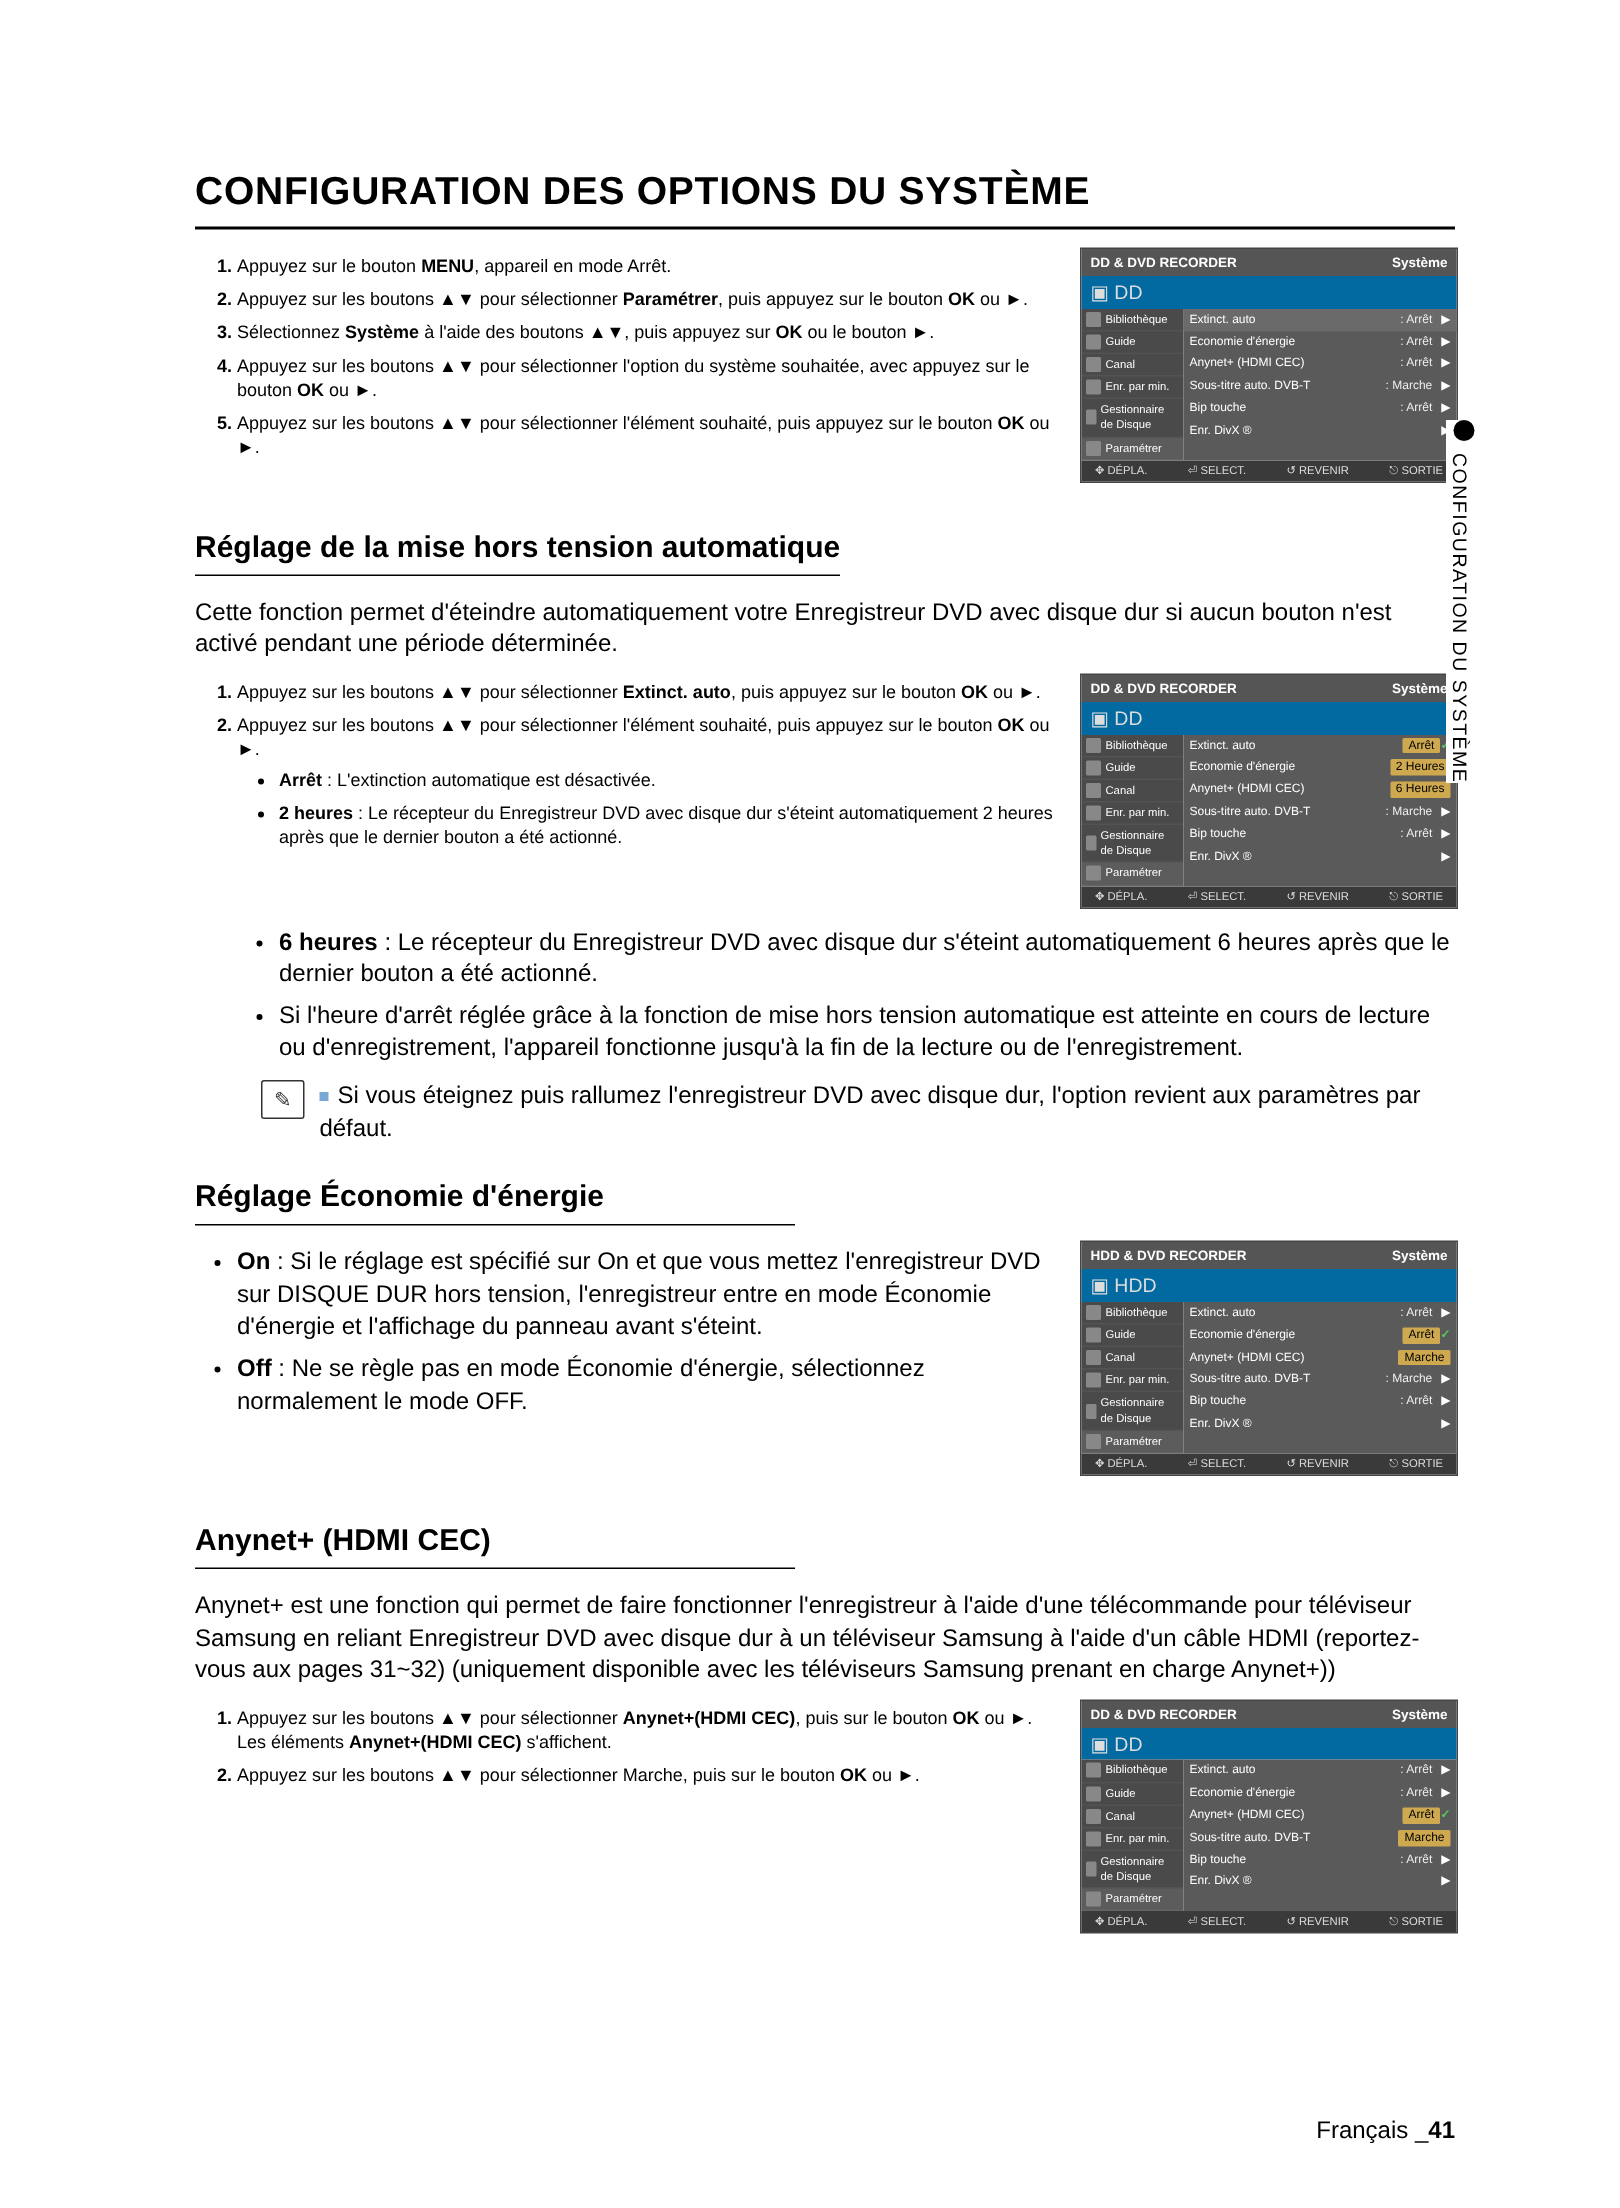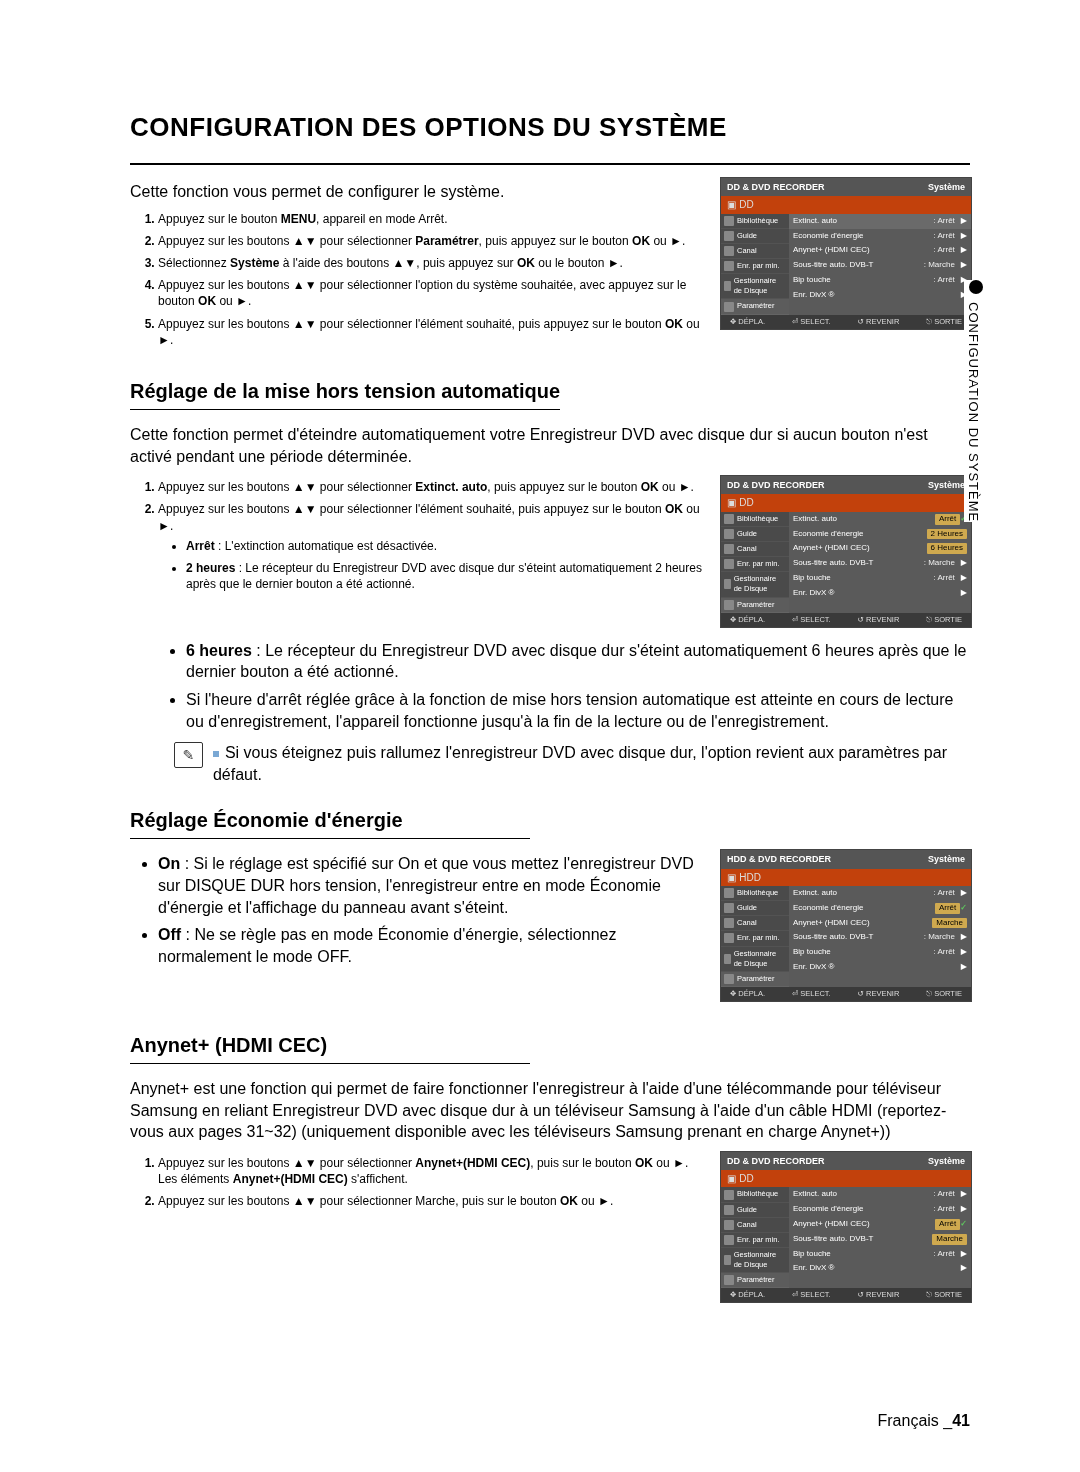--- a/index.html
+++ b/index.html
@@ -12,21 +12,21 @@
     padding: 110px 110px 40px 130px;
     box-sizing: border-box;
     position: relative;
     font-size: 16px;
     line-height: 1.35;
   }
   h1 {
     font-size: 26px;
     font-weight: bold;
     border-bottom: 2px solid #000;
-    padding-bottom: 18px;
+    padding-bottom: 6px;
     margin: 0 0 12px 0;
     letter-spacing: 0.5px;
   }
   h2 {
     font-size: 20px;
     font-weight: bold;
     border-bottom: 1px solid #000;
     padding-bottom: 4px;
     margin: 22px 0 10px 0;
     display: inline-block;
@@ -75,21 +75,21 @@
     border: 1px solid #444;
     font-size: 9px;
     color: #fff;
     margin-bottom: 8px;
   }
   .osd-top {
     background: #555; padding: 3px 6px; display: flex; justify-content: space-between;
     font-weight: bold; font-size: 9px; gap: 20px;
   }
   .osd-sub {
-    background: #c2410c; padding: 2px 6px; font-size: 10px; color: #ddd;
+    background: #0369a1; padding: 2px 6px; font-size: 13px; color: #ddd;
     display: flex; align-items: center; gap: 4px;
   }
   .osd-body { display: flex; }
   .osd-side {
     width: 68px; background: #4a4a4a; font-size: 7.5px;
   }
   .osd-side div {
     padding: 2px 3px; display: flex; align-items: center; gap: 3px;
     border-bottom: 1px solid rgba(255,255,255,0.05);
   }
@@ -127,21 +127,20 @@
 
 <div class="sidetab">
   <div class="sidedot"></div>
   <div class="sidetext">CONFIGURATION DU SYSTÈME</div>
 </div>
 
 <h1>CONFIGURATION DES OPTIONS DU SYSTÈME</h1>
 
 <div class="row">
   <div class="textcol">
-    <p>Cette fonction vous permet de configurer le système.</p>
     <ol>
       <li>
         <span>Appuyez sur le bouton </span><span class="bold">MENU</span><span>, appareil en mode Arrêt.</span>
       </li>
       <li>
         <span>Appuyez sur les boutons ▲▼ pour sélectionner </span><span class="bold">Paramétrer</span><span>, puis appuyez sur le bouton </span><span class="bold">OK</span><span> ou ►.</span>
       </li>
       <li>
         <span>Sélectionnez </span><span class="bold">Système</span><span> à l'aide des boutons ▲▼, puis appuyez sur </span><span class="bold">OK</span><span> ou le bouton ►.</span>
       </li>

